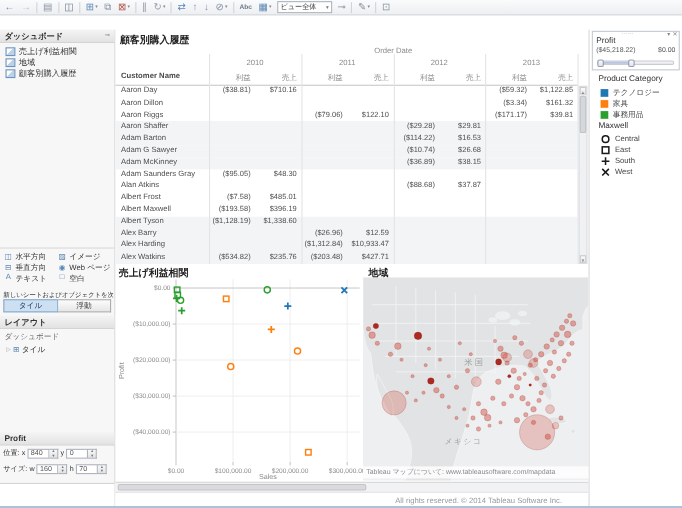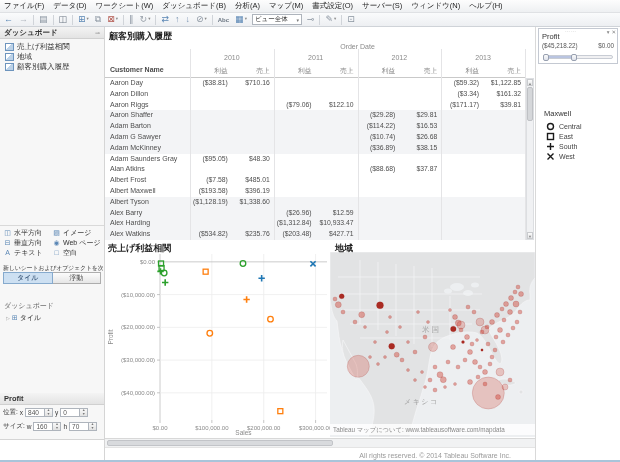--- a/index.html
+++ b/index.html
@@ -85,32 +85,20 @@
 .legend-item{display:flex;align-items:center;gap:4px;height:10px;margin-left:10px;font-size:7px;color:#444}
 .swatch{width:7px;height:7px;flex:none}
 #pc-legend{position:absolute;left:0;top:40px;right:0}
 #rg-legend{position:absolute;left:0;top:82px;right:0}
 svg text{font-family:"Liberation Sans","DejaVu Sans",sans-serif}
 </style>
 </head>
 <body>
 
 <div id="app">
-  <div id="menubar">
-      <span class="menu-item">ファイル(F)</span>
-      <span class="menu-item">データ(D)</span>
-      <span class="menu-item">ワークシート(W)</span>
-      <span class="menu-item">ダッシュボード(B)</span>
-      <span class="menu-item">分析(A)</span>
-      <span class="menu-item">マップ(M)</span>
-      <span class="menu-item">書式設定(O)</span>
-      <span class="menu-item">サーバー(S)</span>
-      <span class="menu-item">ウィンドウ(N)</span>
-      <span class="menu-item">ヘルプ(H)</span>
-    </div>
   <div id="toolbar">
       <span class="tb-btn">
         <span style="color: rgb(91, 135, 181);">←</span>
       </span>
       <span class="tb-btn">
         <span style="color: rgb(180, 186, 193);">→</span>
       </span>
       <span class="tb-sep"></span>
       <span class="tb-btn">
         <span style="color: rgb(138, 148, 160);">▤</span>
@@ -223,20 +211,23 @@
           </div>
           <div class="obj-item">
             <span class="obj-ico">□</span>
             <span>空白</span>
           </div>
         </div>
       <div id="sb-newlabel">新しいシートおよびオブジェクトを次と</div>
       <div id="sb-tilebtns">
         <div class="tile-btn sel">タイル</div>
         <div class="tile-btn plain">浮動</div>
+      </div>
+      <div id="sb-layout-h" class="sb-header">
+        <span>レイアウト</span>
       </div>
       <div id="sb-tree">
         <div>ダッシュボード</div>
         <div class="tree-child">
           <span class="tree-exp">▷</span>
           <span class="tree-ico">⊞</span>
           <span>タイル</span>
         </div>
       </div>
       <div id="sb-profit-h" class="sb-header">
@@ -679,20 +670,37 @@
         <div id="profit-range">
           <span>($45,218.22)</span>
           <span>$0.00</span>
         </div>
         <div id="profit-slider">
           <div id="profit-fill"></div>
           <div class="handle" style="left:-1px"></div>
           <div class="handle" style="left:40%"></div>
         </div>
       </div>
+      <div id="pc-legend">
+        <div class="legend-title">Product Category</div>
+        <div id="pc-items">
+            <div class="legend-item">
+              <span class="swatch" style="background: rgb(31, 119, 180);"></span>
+              <span>テクノロジー</span>
+            </div>
+            <div class="legend-item">
+              <span class="swatch" style="background: rgb(255, 127, 14);"></span>
+              <span>家具</span>
+            </div>
+            <div class="legend-item">
+              <span class="swatch" style="background: rgb(44, 160, 44);"></span>
+              <span>事務用品</span>
+            </div>
+          </div>
+      </div>
       <div id="rg-legend">
         <div class="legend-title">Maxwell</div>
         <div id="rg-items">
             <div class="legend-item">
               <svg width="9" height="9">
                 <circle cx="4.5" cy="4.5" r="3" fill="none" stroke="#1a1a1a" stroke-width="1.4"></circle>
               </svg>
               <span>Central</span>
             </div>
             <div class="legend-item">

